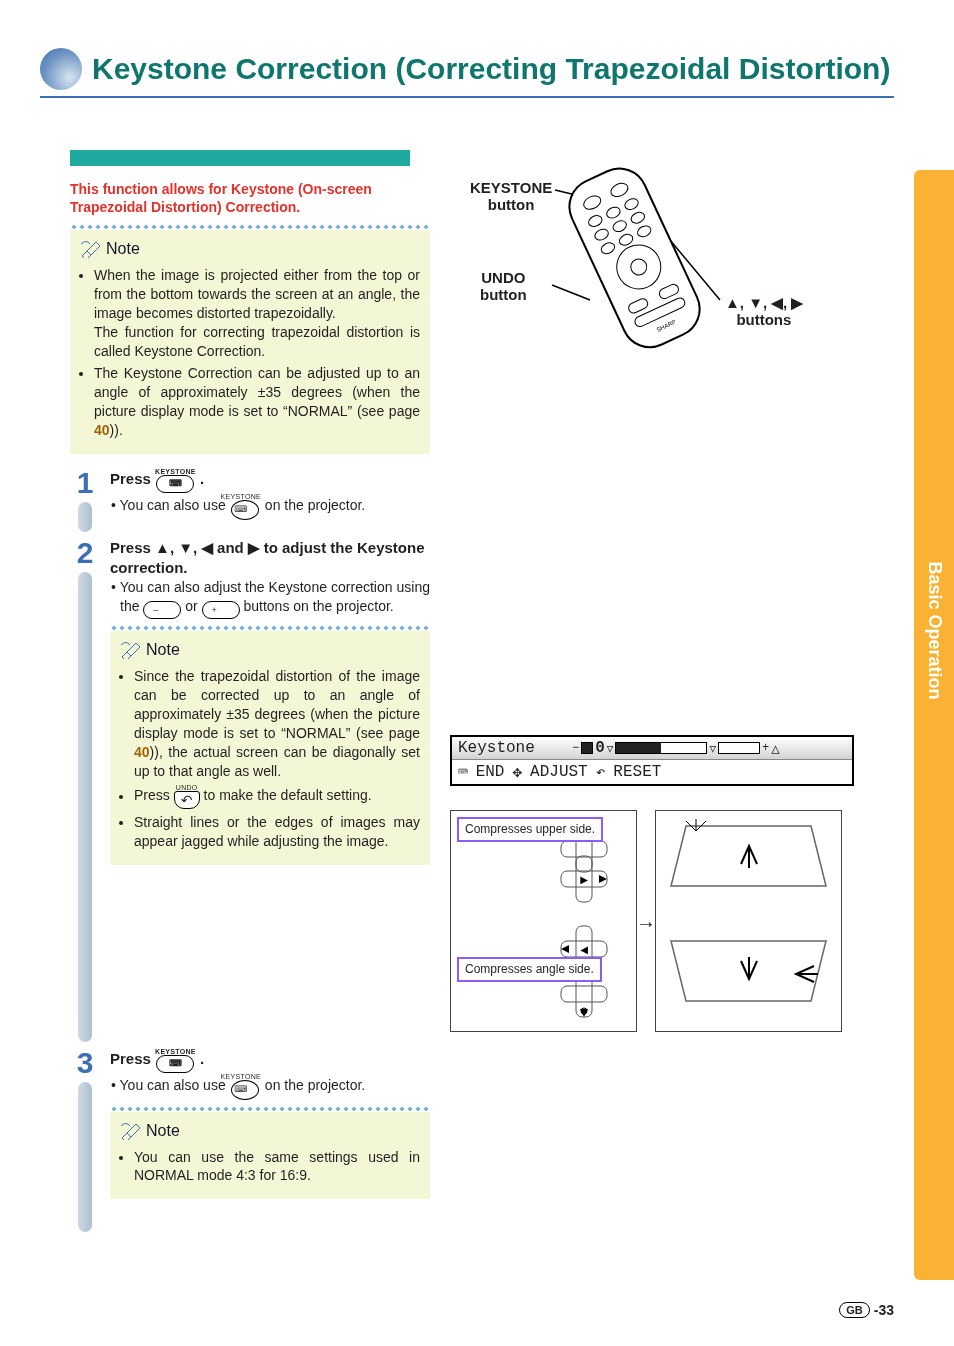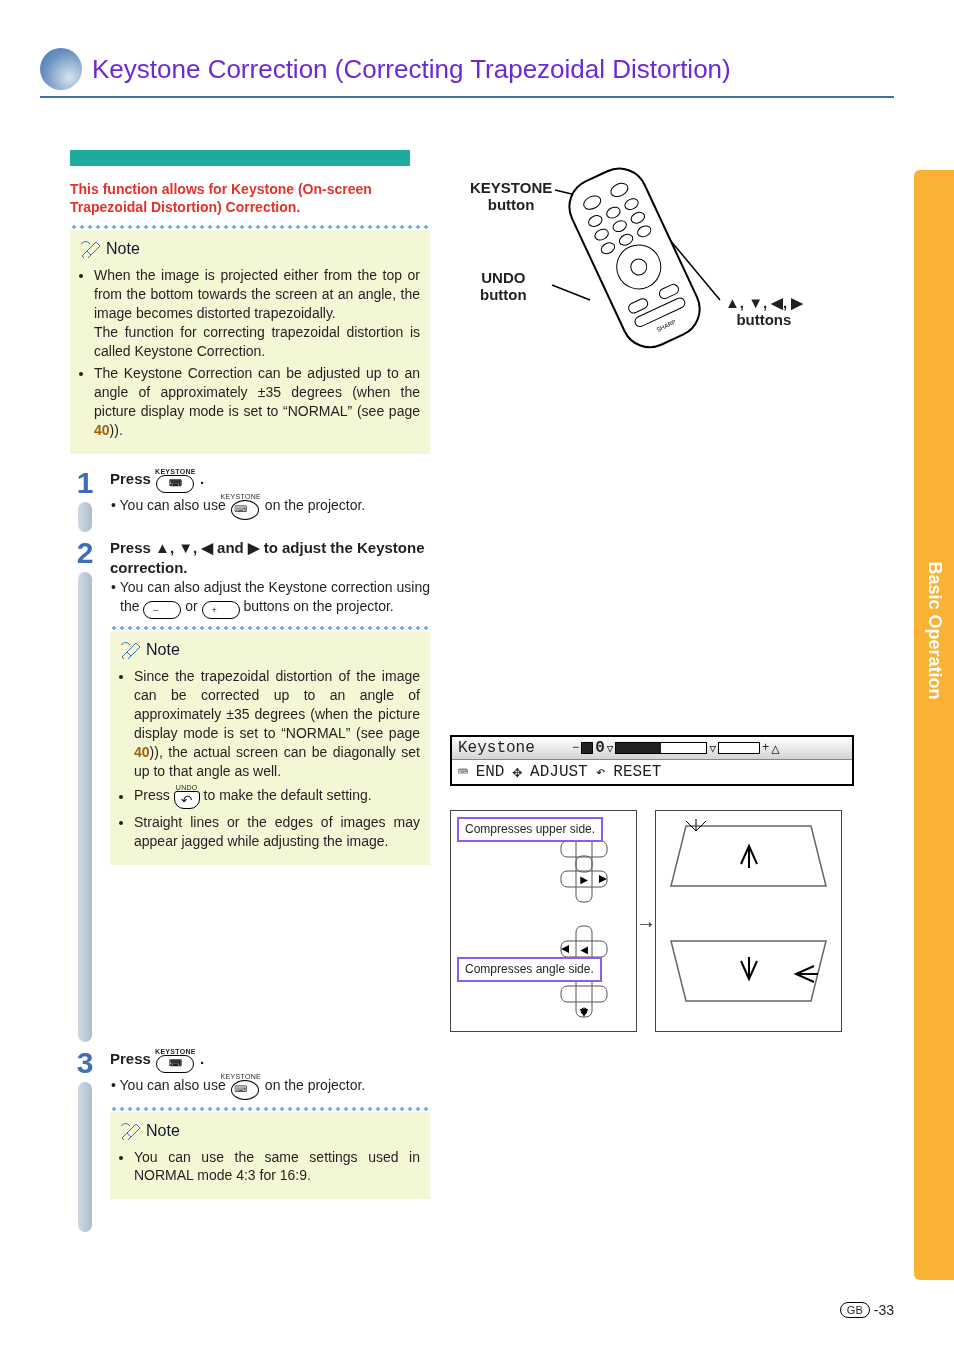--- a/index.html
+++ b/index.html
@@ -49,23 +49,23 @@
   }
   .title-bullet {
     width: 42px;
     height: 42px;
     background: radial-gradient(circle at 70% 70%, #d8e4ef 0%, #6d93c2 60%, #3d6fb6 100%);
     border-radius: 50%;
     flex: none;
     margin-right: 10px;
   }
   .title-text {
-    color: #6d28d9;
-    font-size: 26px;
-    font-weight: normal;
+    color: #0f766e;
+    font-size: 30px;
+    font-weight: bold;
   }
   .left-col {
     position: absolute;
     left: 70px;
     top: 150px;
     width: 360px;
   }
   .right-col {
     position: absolute;
     left: 450px;
@@ -277,21 +277,21 @@
     font-size:12px;
     padding:4px 6px;
     background:#fff;
     line-height:1.1;
   }
   .page-num {
     position:absolute;
     bottom:28px;
     right:60px;
     font-size:14px;
-    font-weight:normal;
+    font-weight:bold;
     display:flex;
     align-items:center;
     gap:4px;
   }
   .gb-pill{
     border:1px solid #000;
     border-radius:999px;
     padding:0 6px;
     font-size:11px;
     line-height:14px;

